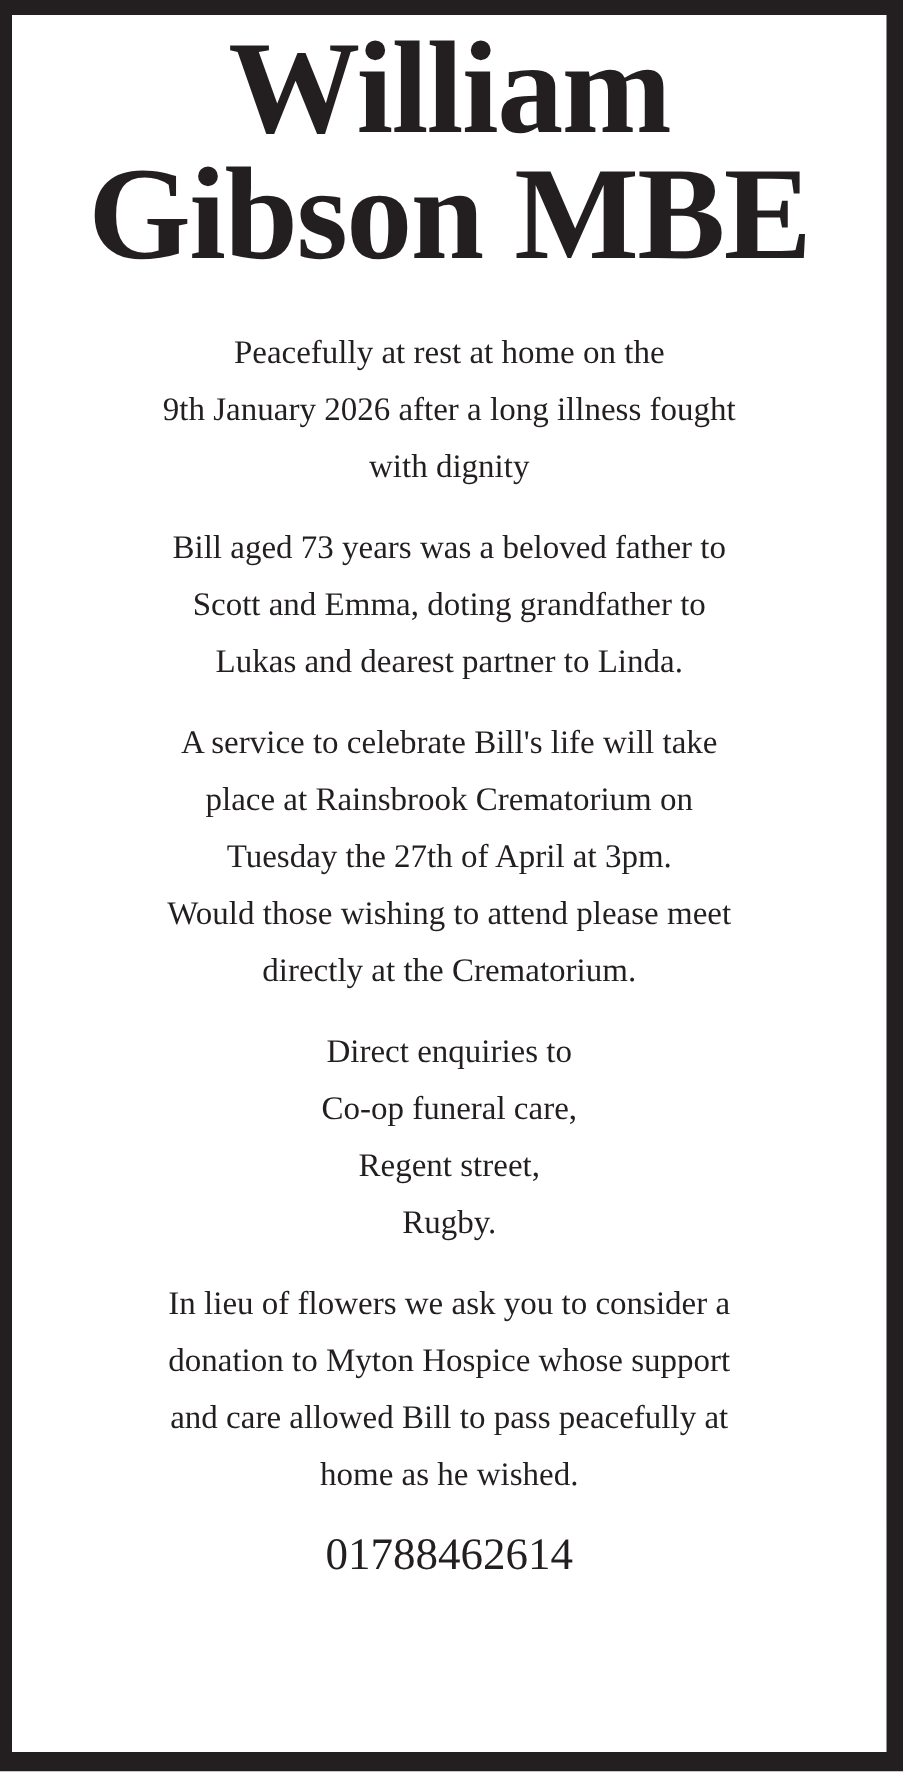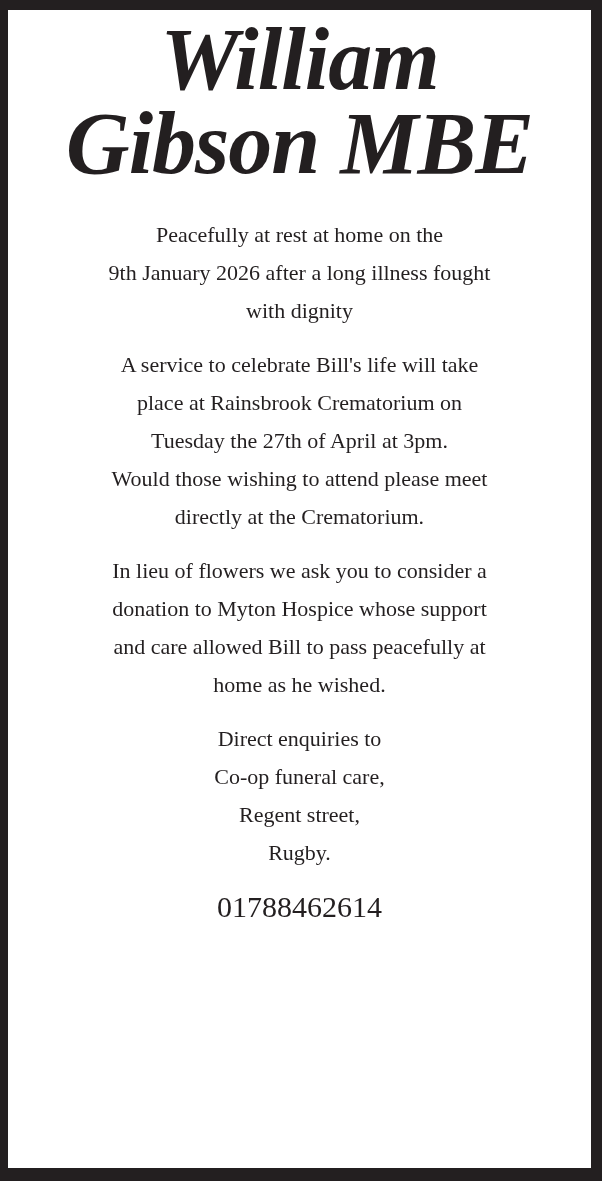--- a/index.html
+++ b/index.html
@@ -20,21 +20,20 @@
     font-family: "Liberation Serif", "DejaVu Serif", serif;
     overflow: hidden;
   }
   .notice-title {
     font-size: 88px;
     line-height: 84px;
     font-weight: bold;
     margin: 8px 0 30px 0;
     white-space: pre-line;
     letter-spacing: -1px;
-    font-style: italic;
   }
   .notice-paragraph {
     font-size: 22px;
     line-height: 38px;
     margin: 16px 0;
     white-space: pre-line;
   }
   .notice-phone {
     font-size: 30px;
     line-height: 38px;
@@ -45,32 +44,35 @@
 <body>
 
 <div class="notice-frame">
   <h1 class="notice-title">William
 Gibson MBE</h1>
 
   <p class="notice-paragraph">Peacefully at rest at home on the
 9th January 2026 after a long illness fought
 with dignity</p>
 
+  <p class="notice-paragraph">Bill aged 73 years was a beloved father to
+Scott and Emma, doting grandfather to
+Lukas and dearest partner to Linda.</p>
 
 
   <p class="notice-paragraph">A service to celebrate Bill's life will take
 place at Rainsbrook Crematorium on
 Tuesday the 27th of April at 3pm.
 Would those wishing to attend please meet
 directly at the Crematorium.</p>
 
+  <p class="notice-paragraph">Direct enquiries to
+Co-op funeral care,
+Regent street,
+Rugby.</p>
+
   <p class="notice-paragraph">In lieu of flowers we ask you to consider a
 donation to Myton Hospice whose support
 and care allowed Bill to pass peacefully at
 home as he wished.</p>
 
-  <p class="notice-paragraph">Direct enquiries to
-Co-op funeral care,
-Regent street,
-Rugby.</p>
-
   <p class="notice-phone">01788462614</p>
 </div>
 
 </body></html>

